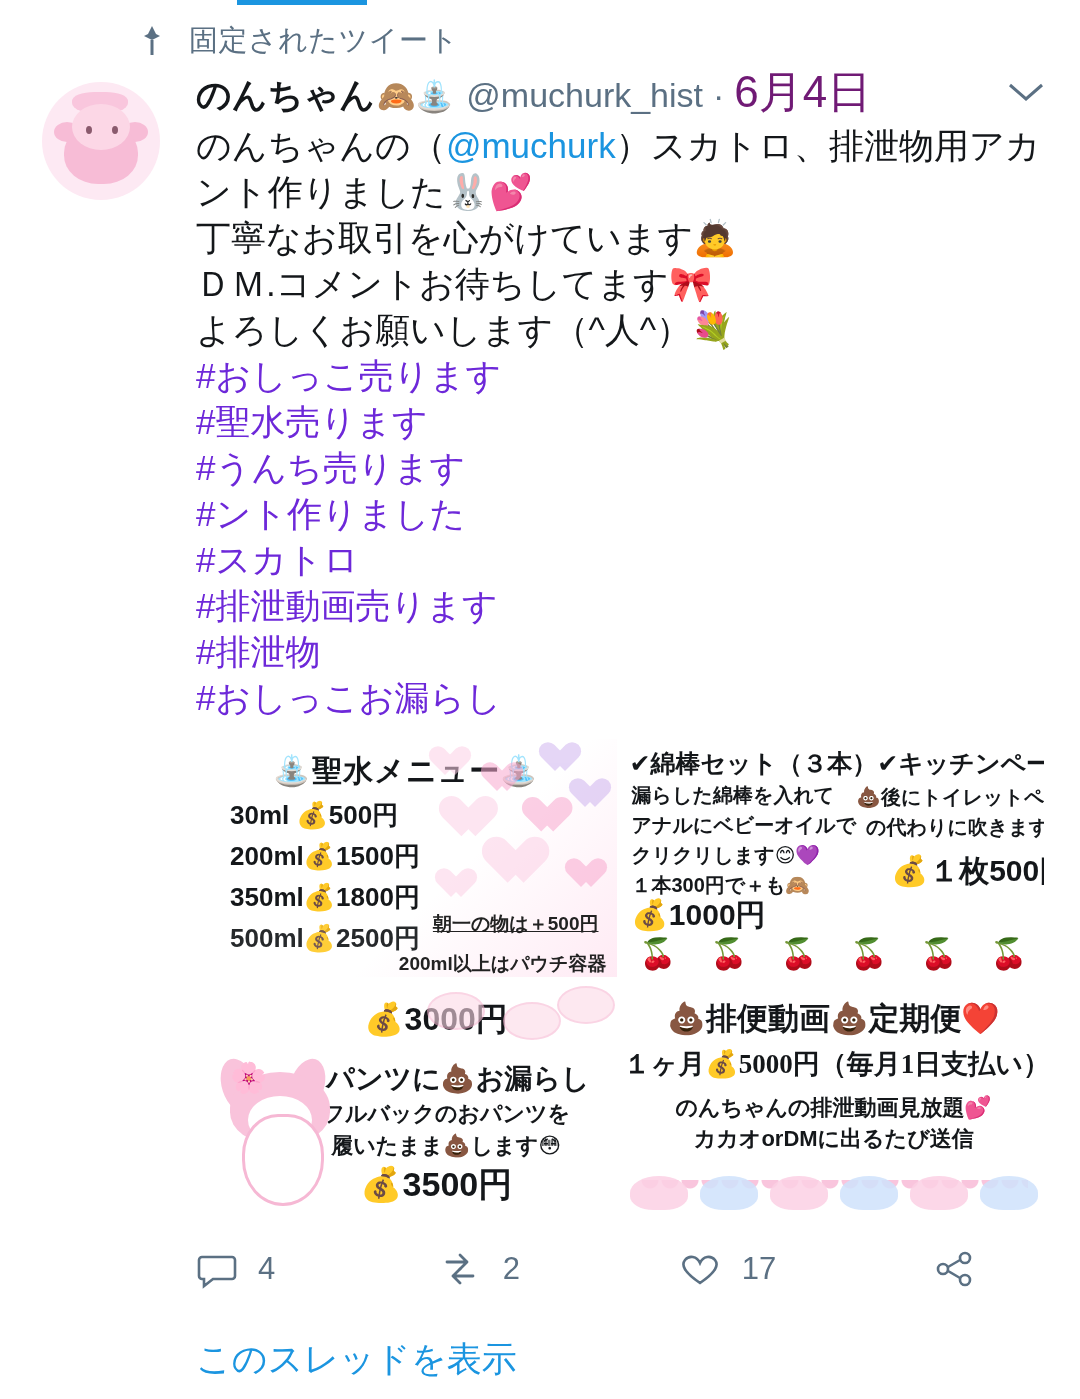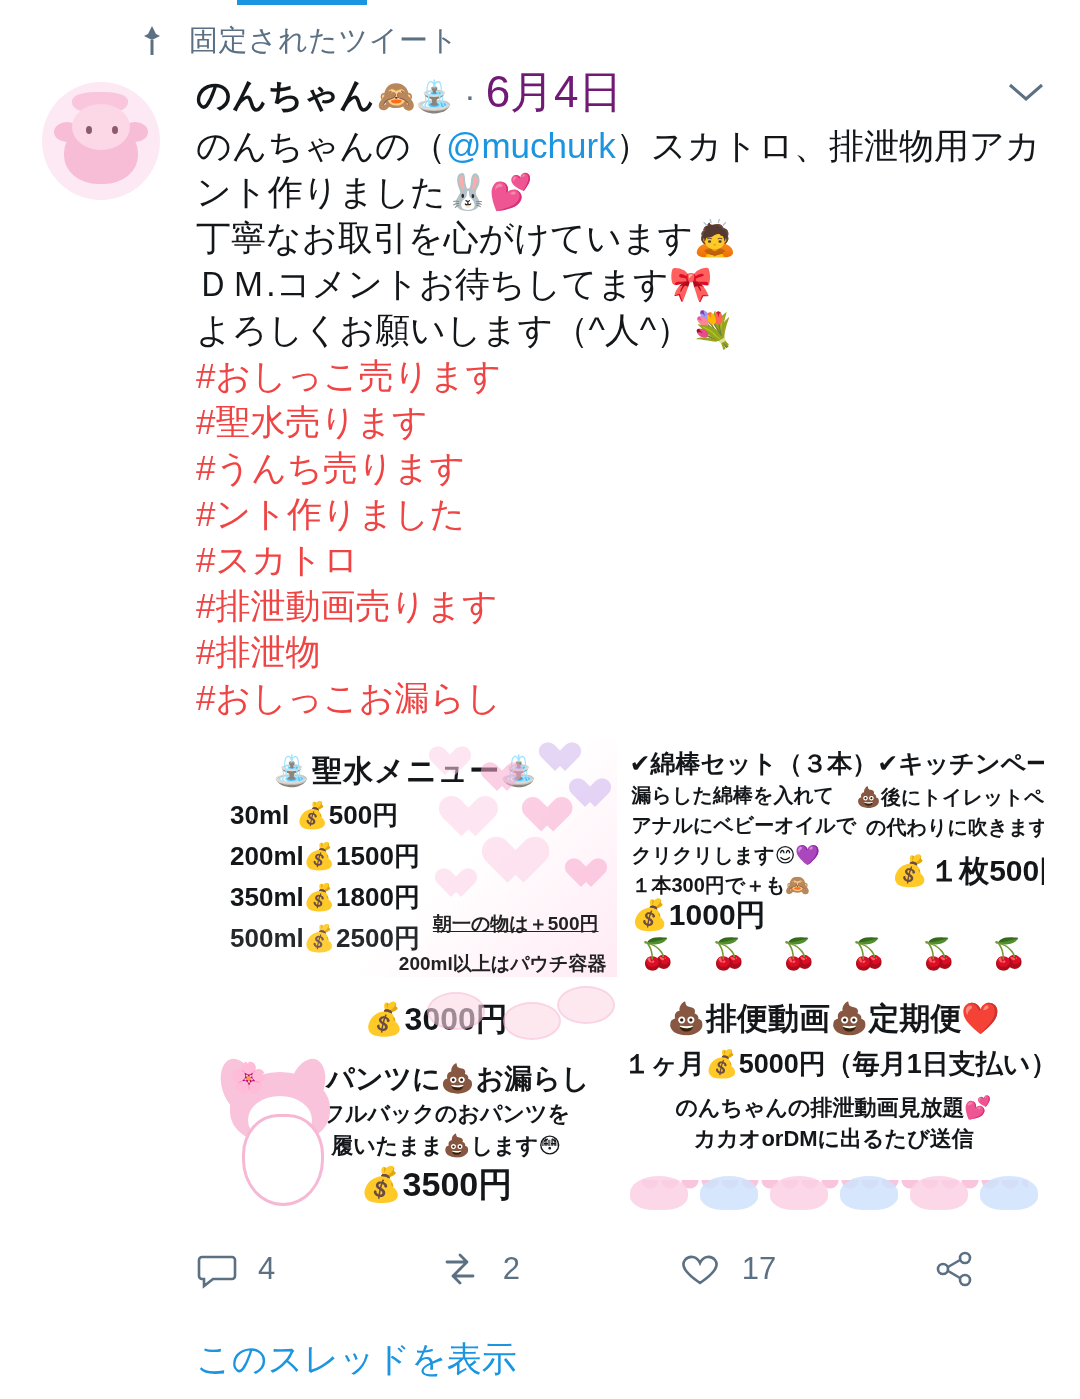--- a/index.html
+++ b/index.html
@@ -171,21 +171,21 @@
     font-size: 35px;
     line-height: 46px;
     color: #14171a;
     margin-top: 2px;
     word-break: break-word;
   }
   .tweet-text .link {
     color: #1b95e0;
   }
   .tweet-text .line { display: block; }
-  .tag-line { color: #ef4444; display: block; }
+  .tag-line { color: #6d28d9; display: block; }
   .media-grid {
     margin-top: 18px;
     width: 848px;
     display: grid;
     grid-template-columns: 1fr 1fr;
     grid-template-rows: 238px 238px;
     gap: 7px;
     border-radius: 16px;
     overflow: hidden;
   }
@@ -377,20 +377,21 @@
     text-align: center;
     padding-top: 14px;
     white-space: nowrap;
   }
   .cell4-line {
     font-size: 27px;
     font-weight: bold;
     text-align: center;
     padding-top: 6px;
     white-space: nowrap;
+    font-family: Liberation Serif, serif;
   }
   .cell4-sub {
     font-size: 22px;
     font-weight: bold;
     text-align: center;
     line-height: 31px;
     white-space: nowrap;
   }
   .ribbon-row {
     position: absolute;
@@ -471,20 +472,21 @@
         <span class="sheep-head"></span>
         <span class="sheep-eye-l"></span>
         <span class="sheep-eye-r"></span>
       </span>
     </div>
 
     <div class="content-col">
       <div class="name-row">
         <span class="display-name">のんちゃん</span>
         <span class="name-emoji">🙈⛲</span>
+        <span class="handle">@muchurk_hist</span>
         <span class="dot-sep">·</span>
         <span class="date">6月4日</span>
         <span class="caret">
           <svg width="44" height="30" viewBox="0 0 44 30">
             <path d="M6 8 L22 22 L38 8" fill="none" stroke="#5b7083" stroke-width="3"></path>
           </svg>
         </span>
       </div>
 
       <div class="tweet-text">

